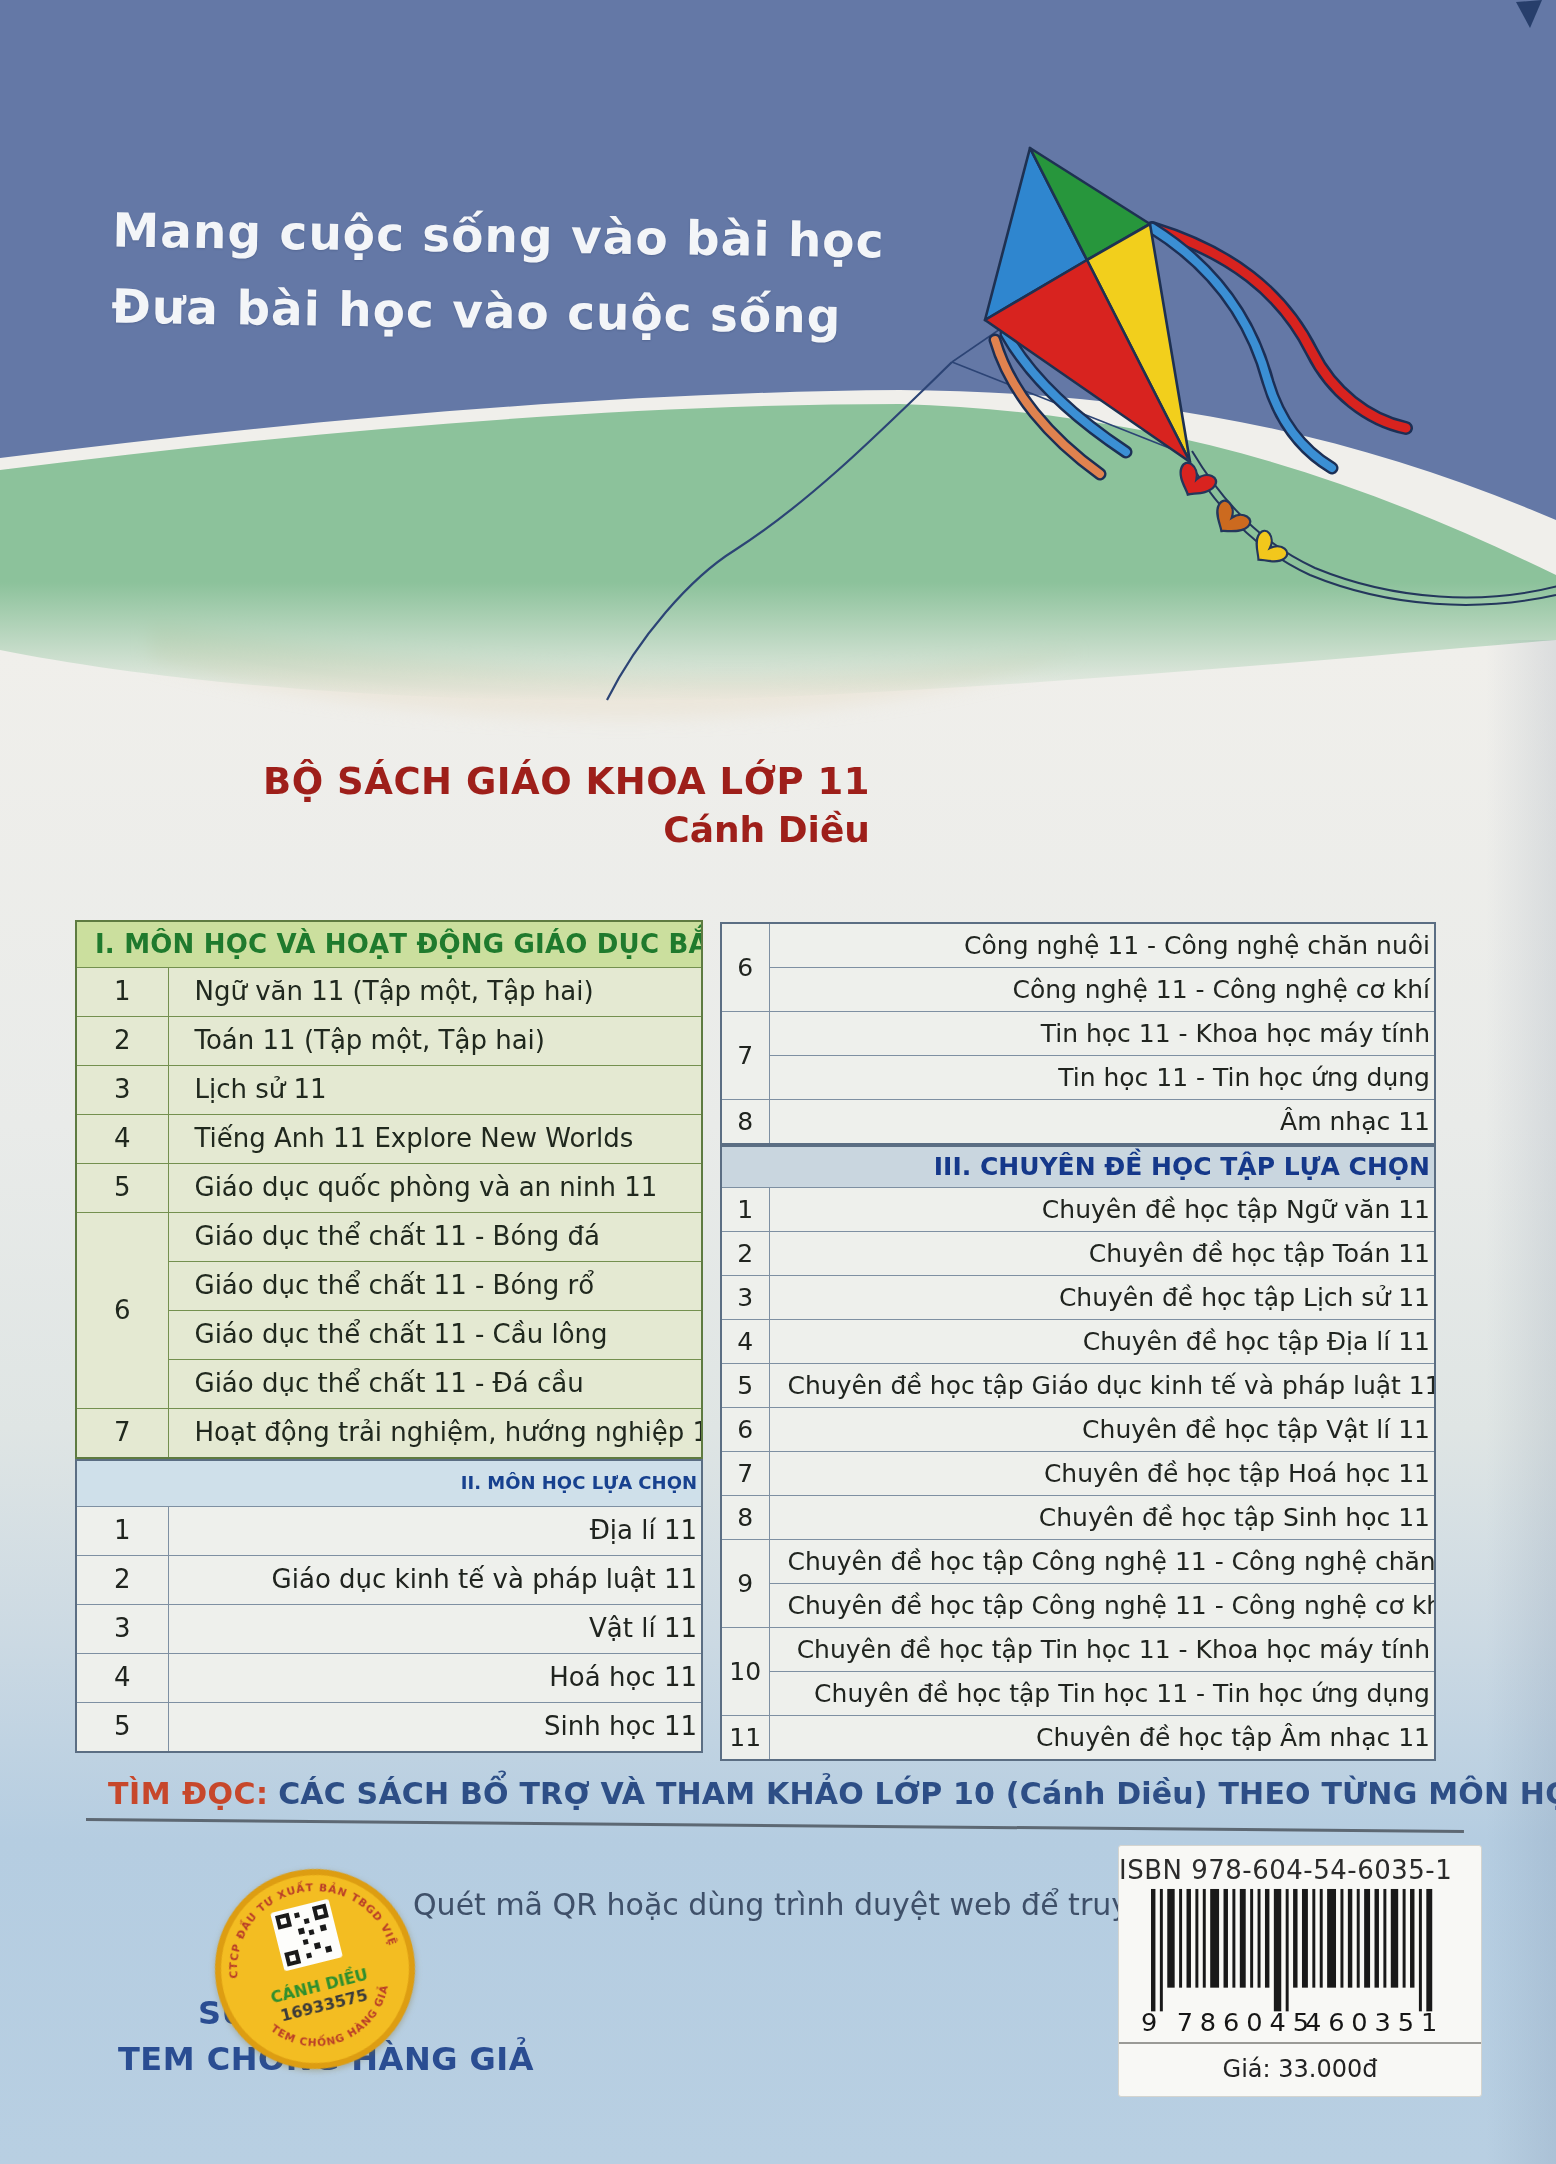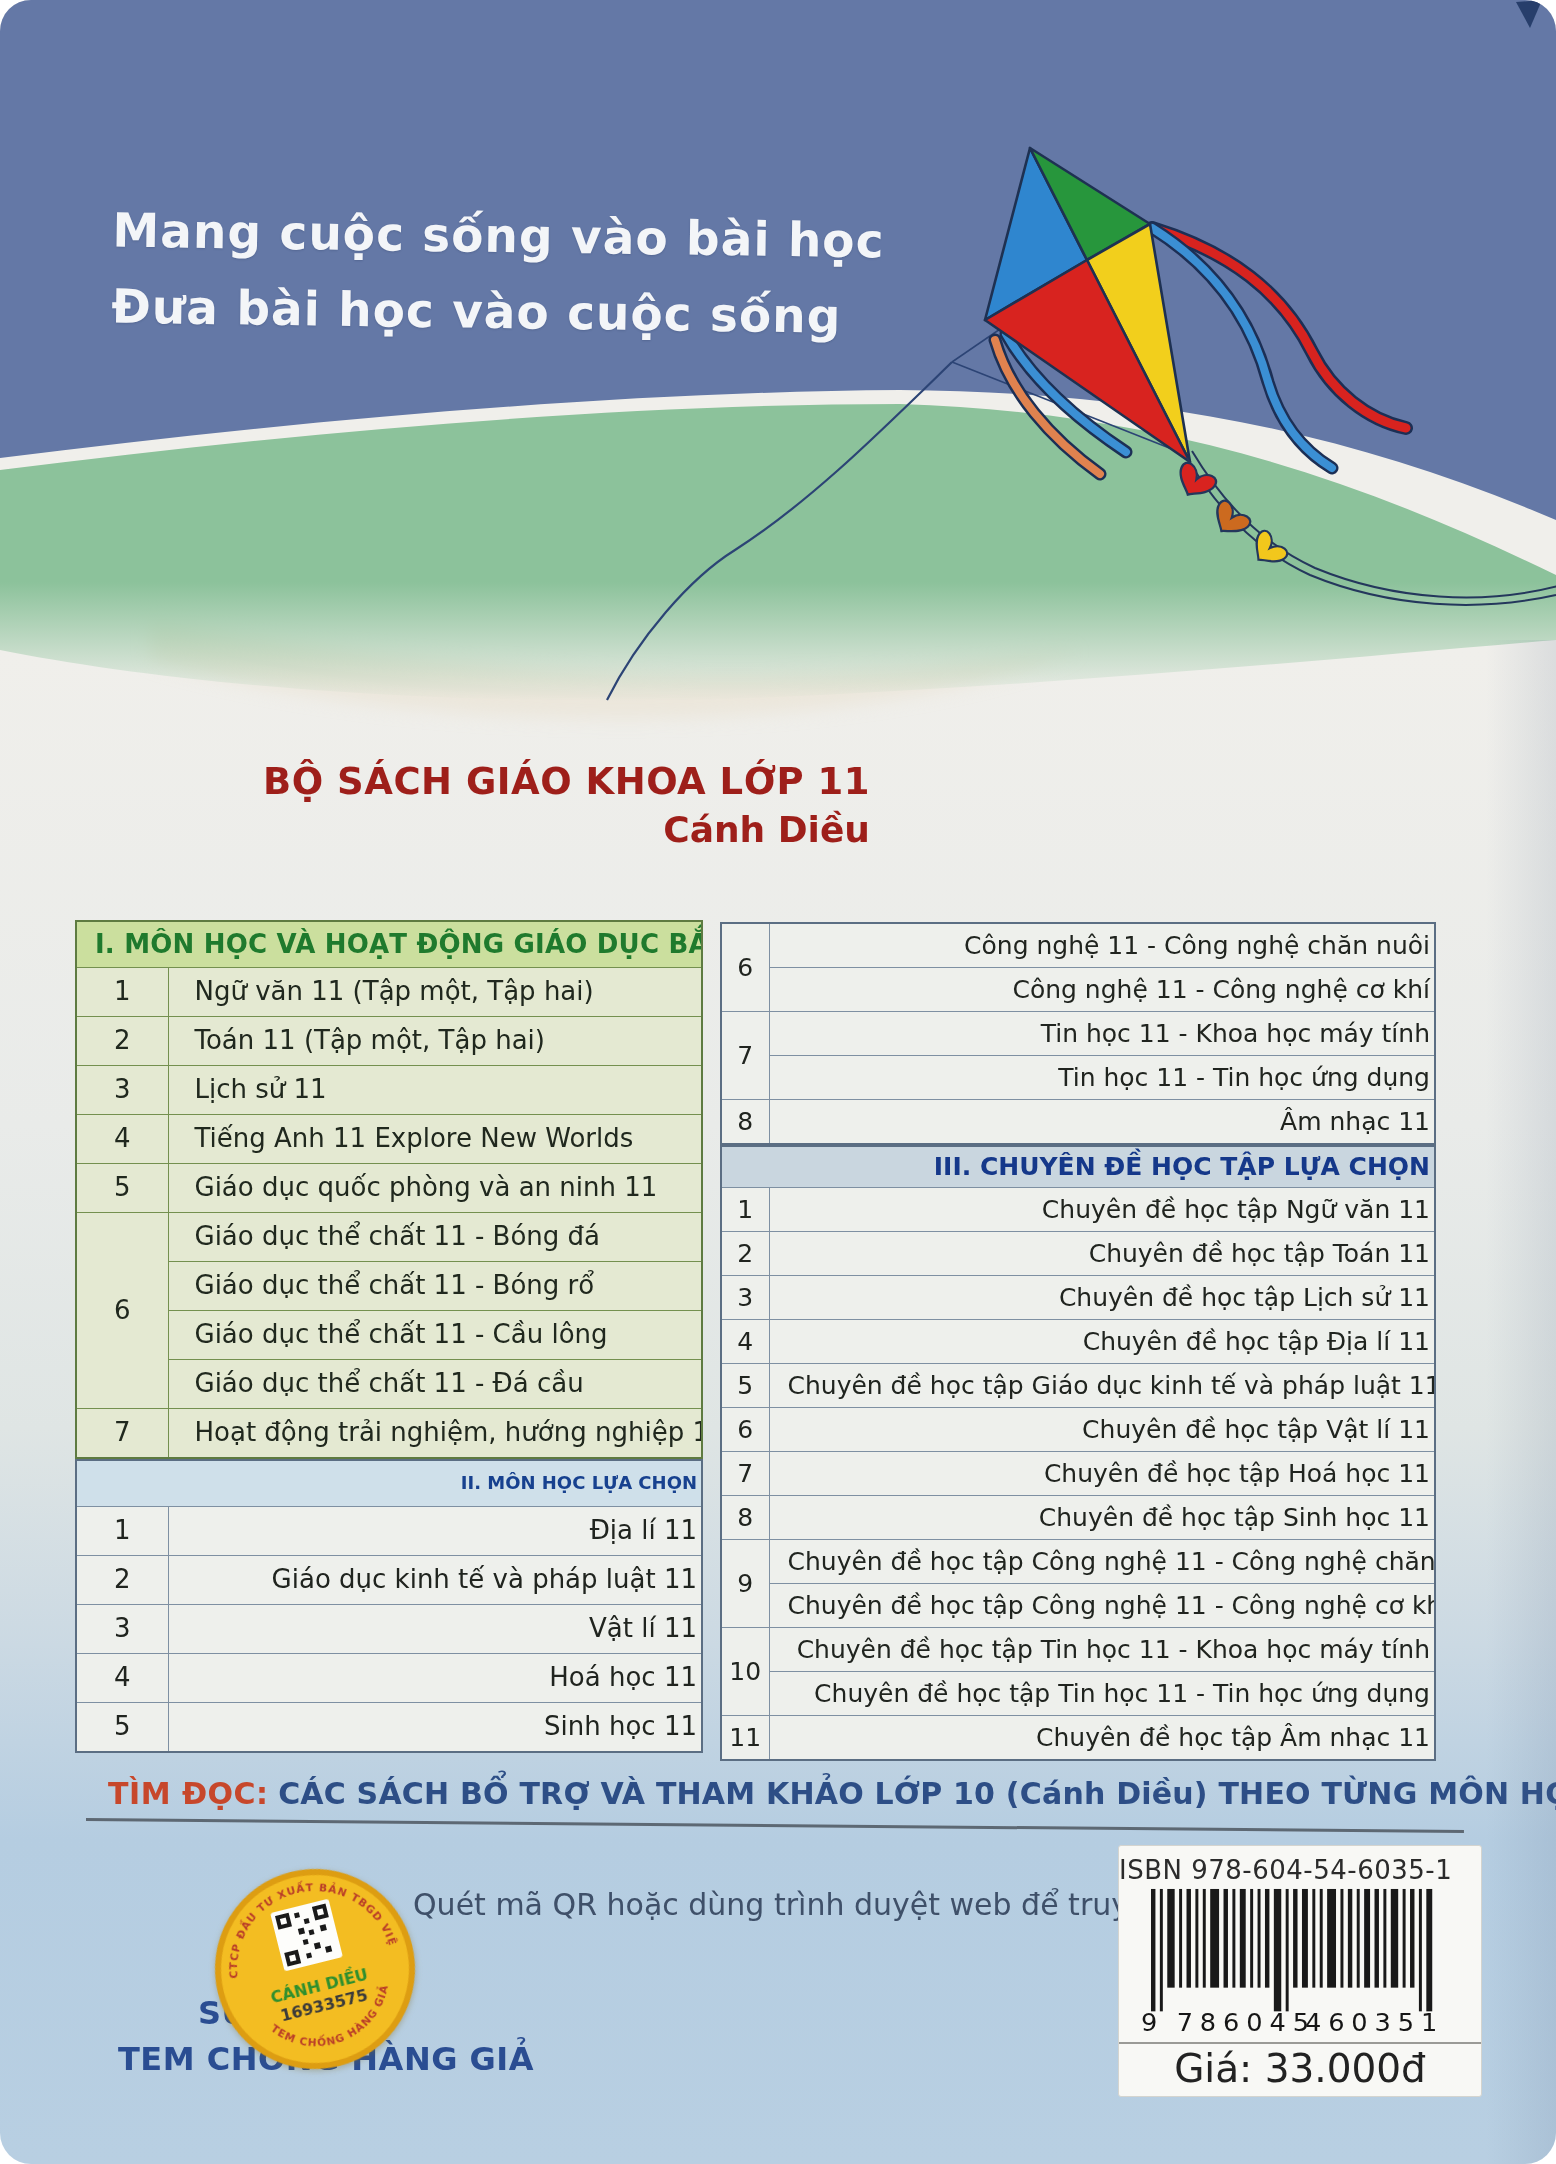--- a/index.html
+++ b/index.html
@@ -1,20 +1,19 @@
 <!DOCTYPE html>
 <html><head>
 <meta charset="utf-8">
 <style>
   html,body{margin:0;padding:0;}
   #page{
     position:relative; width:1556px; height:2164px; overflow:hidden;
     background:linear-gradient(180deg,#f0efeb 0%,#f0efeb 30%,#e9ebe9 52%,#dfe5e4 66%,#cbd9e3 76%,#b5cde1 85%,#b8cfe2 100%);
     font-family:"DejaVu Sans","Liberation Sans",sans-serif;
-    border-radius:31px;
   }
   #skyArt{position:absolute;top:0;left:0;z-index:0;}
   .slogan{
     position:absolute; left:112px; top:198px; z-index:2;
     color:#f3f5f8; font-size:47px; font-weight:bold; letter-spacing:1px;
     line-height:76px; transform:rotate(0.8deg); text-shadow:0 1px 2px rgba(40,55,90,.25);
   }
   .main-title{
     position:absolute; left:170px; top:760px; width:700px; z-index:2; text-align:right;
     color:#9e1f1a; font-weight:bold;
@@ -54,21 +53,21 @@
   .stampcap{position:absolute; z-index:2; color:#2a4d92; font-weight:bold; letter-spacing:.5px;}
   #stampcap1{left:198px; top:1994px; font-size:32px;}
   #stampcap2{left:118px; top:2040px; font-size:32px;}
   #sticker{position:absolute; left:212px; top:1866px; z-index:3; transform:rotate(-14deg); filter:drop-shadow(0 2px 3px rgba(120,100,30,.35));}
   
   .bcbox{position:absolute; left:1118px; top:1845px; width:362px; height:250px; z-index:2;
      background:#f8f8f5; border:1px solid #d4d4cf; border-radius:3px;}
   .bcbox .isbn{margin-top:9px; text-align:left; font-size:26px; color:#2b2b2b; letter-spacing:.5px;}
   .bcbox svg{display:block; margin:2px auto 0;}
   .bcbox .price{position:absolute; bottom:0; left:0; width:100%; height:52px; border-top:2px solid #9a9a96;
-     text-align:center; font-size:39px; line-height:50px; color:#222;}
+     text-align:center; font-size:24px; line-height:50px; color:#222;}
   .edge-shade{position:absolute; right:0; top:640px; width:70px; height:1524px; z-index:4;
      background:linear-gradient(90deg, rgba(90,110,140,0) 0%, rgba(90,110,140,.14) 100%); pointer-events:none;}
 </style>
 </head>
 <body>
 
 <div id="page">
 
   <svg id="skyArt" width="1556" height="880" viewBox="0 0 1556 880">
     <defs>

